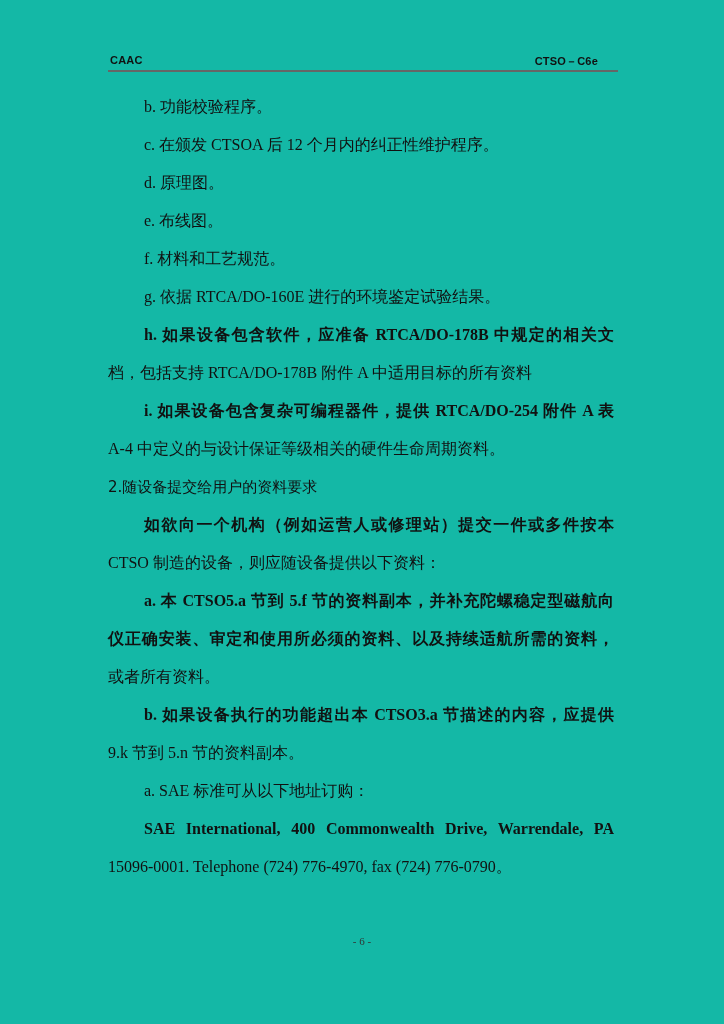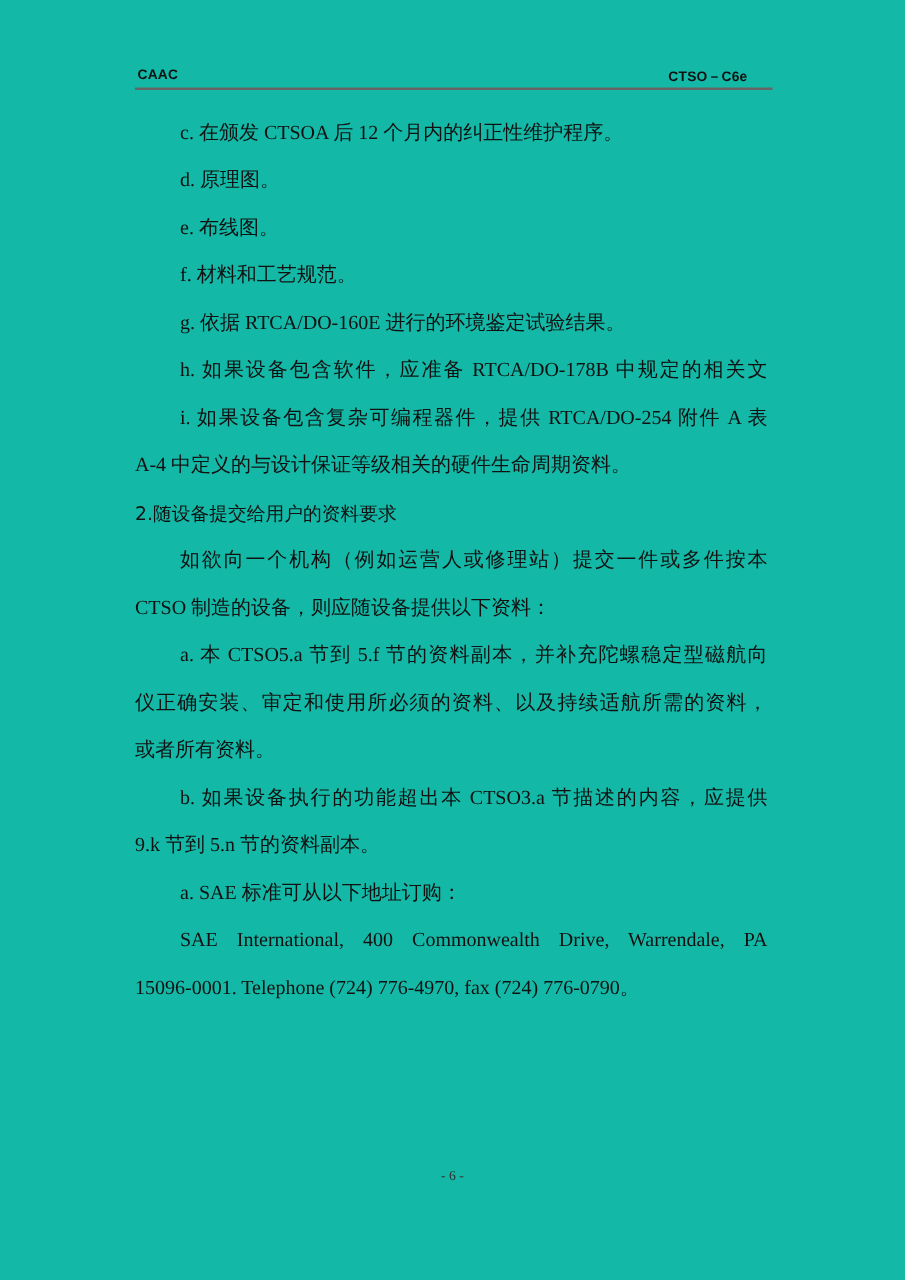--- a/index.html
+++ b/index.html
@@ -12,44 +12,46 @@
   }
   .header .left { left: 2px; }
   .header .right { right: 20px; }
   .header-rule { position: absolute; left: 108px; top: 70px; width: 510px; height: 2px; background: #666; }
   .body {
     position: absolute; left: 108px; top: 92px; width: 506px;
     font-family: "Liberation Serif", "DejaVu Serif", serif; font-size: 16px; color: #111;
   }
   .line { height: 38px; line-height: 30px; white-space: nowrap; }
   .indent { padding-left: 36px; }
-  .just { text-align: justify; text-align-last: justify; white-space: normal; }
+  .just { text-align: justify; text-align-last: justify; white-space: normal; font-weight: bold; }
   .sec { font-family: "DejaVu Sans", "Liberation Sans", sans-serif; font-size: 15px; }
   .pagenum {
     position: absolute; left: 0; width: 724px; top: 935px; text-align: center;
     font-family: "Liberation Serif", serif; font-size: 11px; color: #333;
   }
 </style>
 </head>
 <body>
 
 <div class="page">
   <div class="header">
     <span class="left">CAAC</span>
     <span class="right">CTSO－C6e</span>
   </div>
   <div class="header-rule"></div>
 
   <div class="body" id="body">
+      <div class="line indent">b. 功能校验程序。</div>
       <div class="line indent">c. 在颁发 CTSOA 后 12 个月内的纠正性维护程序。</div>
       <div class="line indent">d. 原理图。</div>
       <div class="line indent">e. 布线图。</div>
       <div class="line indent">f. 材料和工艺规范。</div>
       <div class="line indent">g. 依据 RTCA/DO-160E 进行的环境鉴定试验结果。</div>
       <div class="line indent just">h. 如果设备包含软件，应准备 RTCA/DO-178B 中规定的相关文</div>
+      <div class="line">档，包括支持 RTCA/DO-178B  附件 A 中适用目标的所有资料</div>
       <div class="line indent just">i. 如果设备包含复杂可编程器件，提供 RTCA/DO-254 附件 A 表</div>
       <div class="line">A-4 中定义的与设计保证等级相关的硬件生命周期资料。</div>
       <div class="line sec">2.随设备提交给用户的资料要求</div>
       <div class="line indent just">如欲向一个机构（例如运营人或修理站）提交一件或多件按本</div>
       <div class="line">CTSO 制造的设备，则应随设备提供以下资料：</div>
       <div class="line indent just">a. 本 CTSO5.a 节到 5.f 节的资料副本，并补充陀螺稳定型磁航向</div>
       <div class="line just">仪正确安装、审定和使用所必须的资料、以及持续适航所需的资料，</div>
       <div class="line">或者所有资料。</div>
       <div class="line indent just">b. 如果设备执行的功能超出本 CTSO3.a 节描述的内容，应提供</div>
       <div class="line">9.k 节到 5.n 节的资料副本。</div>

